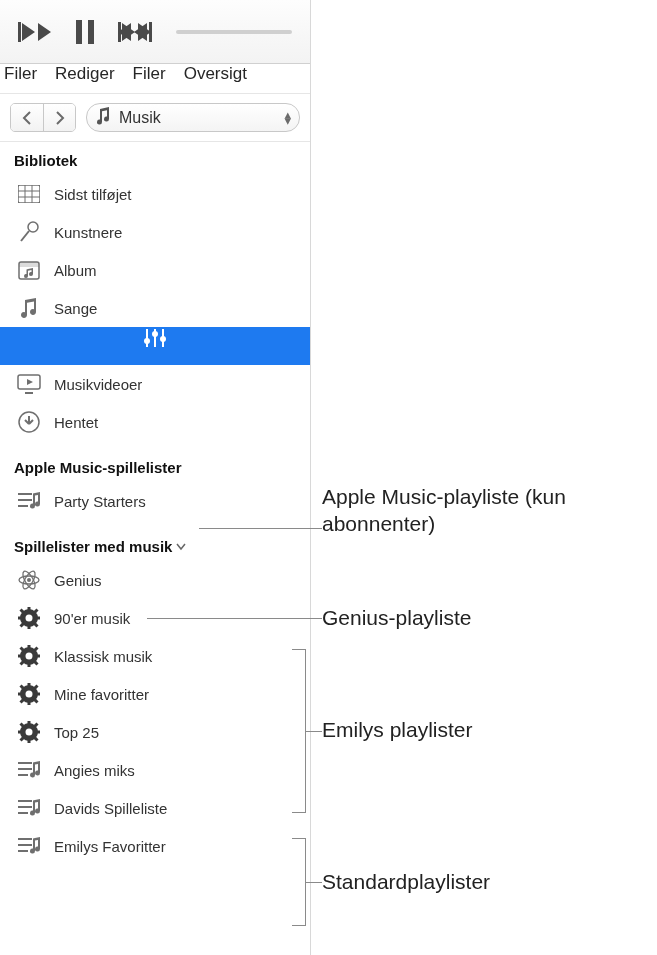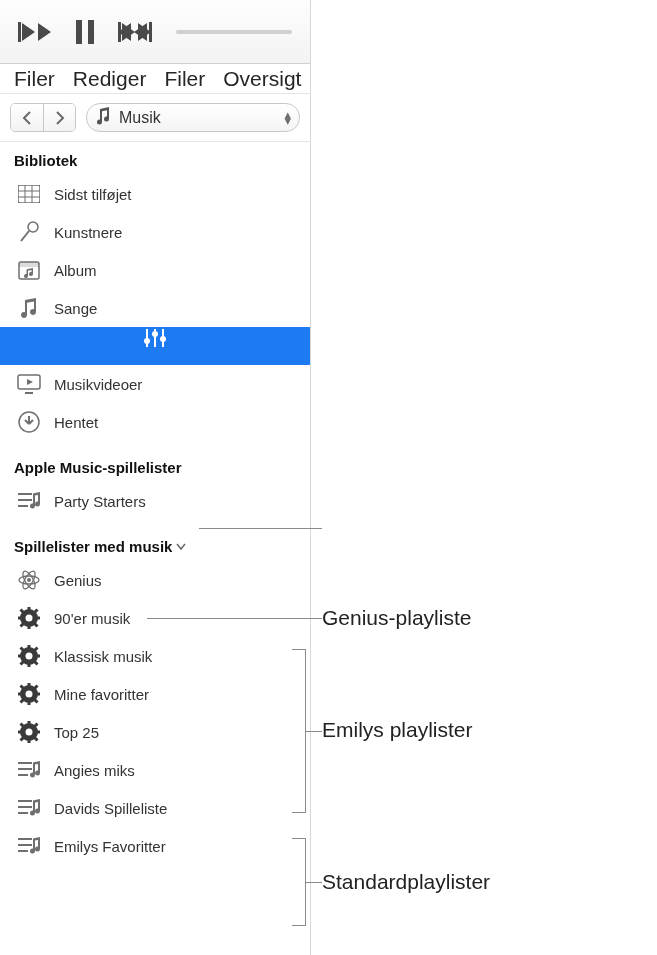--- a/index.html
+++ b/index.html
@@ -25,22 +25,22 @@
     display: flex;
     align-items: center;
     padding: 0 18px;
     gap: 24px;
   }
   .pb-btn { color:#4a4a4a; display:flex; align-items:center; cursor:pointer; }
   .pb-btn svg { display:block; }
   .vol { flex:1; display:flex; align-items:center; }
   .vol-track { height:4px; background:#d0d0d0; border-radius:2px; flex:1; }
   .menu-bar {
-    height:30px; display:flex; align-items:center; gap:18px;
-    padding:0 14px; font-size:21px; color:#262626;
+    height:30px; display:flex; gap:18px;
+    padding:0 4px; font-size:17px; color:#262626;
     border-bottom:1px solid #e6e6e6;
   }
   .menu-bar span { cursor:default; }
   .nav-row {
     height:48px; display:flex; align-items:center; gap:10px;
     padding:0 10px; border-bottom:1px solid #e6e6e6;
   }
   .seg {
     display:flex; border:1px solid #c8c8c8; border-radius:5px;
     overflow:hidden; height:29px;
@@ -369,20 +369,21 @@
         </span>
         <span>Emilys Favoritter</span>
       </div>
     </div>
 
 </div>
 
 <div class="callouts">
 
   <div class="callout-line" style="top:528px; left:-123px; width:123px;"></div>
+  <div class="callout-text" style="top:483px; left:0;">Apple Music-playliste (kun abonnenter)</div>
 
   <div class="callout-line" style="top:618px; left:-175px; width:175px;"></div>
   <div class="callout-text" style="top:604px; left:0;">Genius-playliste</div>
 
   <div class="callout-bracket" style="top:649px; left:-30px; width:14px; height:164px;"></div>
   <div class="callout-line" style="top:731px; left:-16px; width:16px;"></div>
   <div class="callout-text" style="top:716px; left:0;">Emilys playlister</div>
 
   <div class="callout-bracket" style="top:838px; left:-30px; width:14px; height:88px;"></div>
   <div class="callout-line" style="top:882px; left:-16px; width:16px;"></div>

